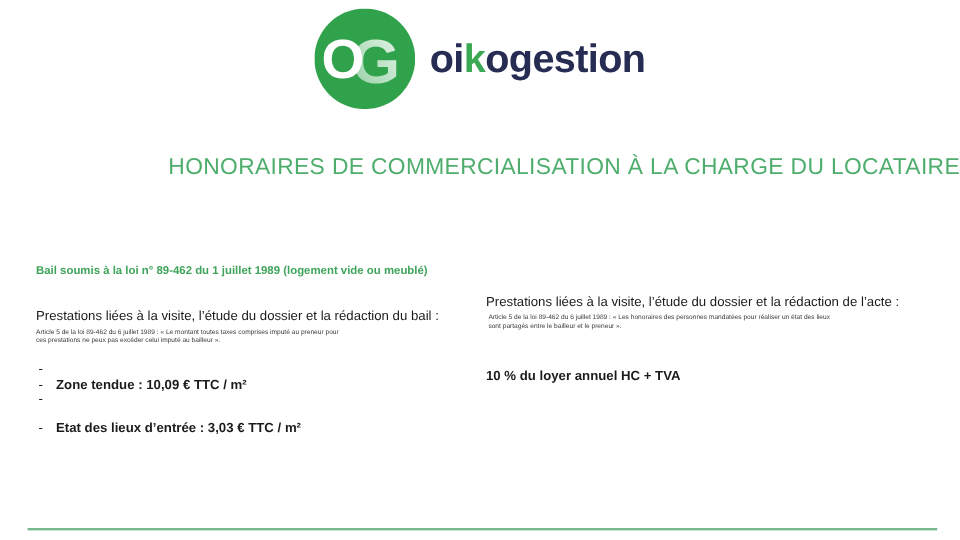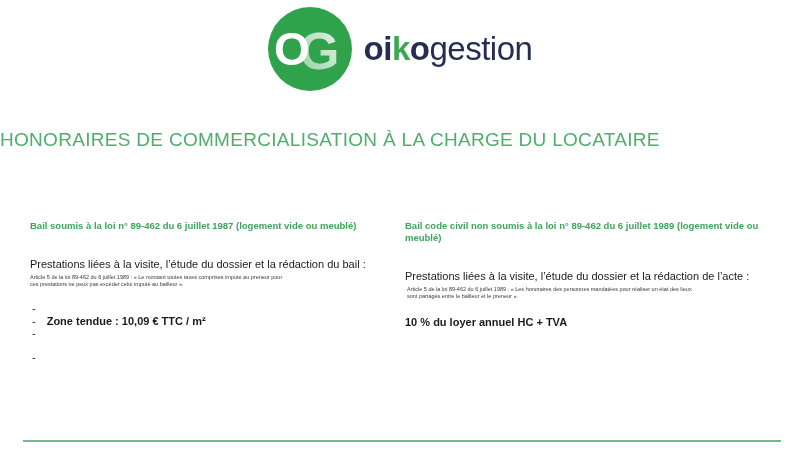--- a/index.html
+++ b/index.html
@@ -14,26 +14,26 @@
     position:absolute; top:7px; left:0; width:100%;
     display:flex; justify-content:center; align-items:center; gap:12px;
   }
   .logo-mark { width:84px; height:84px; flex:0 0 auto; }
   .wordmark {
     font-size:33px; letter-spacing:-0.5px; color:#272C52; white-space:nowrap;
     line-height:84px;
   }
   .wordmark .wm-bold  { font-weight:700;margin-top:15px; }
   .wordmark .wm-green { font-weight:700; color:#3BA953; }
-  .wordmark .wm-light { font-weight:400; }
+  .wordmark .wm-light { font-weight:700; }
 
   
   .title {
     position:absolute; top:129px; left:0; width:100%;
-    text-align:left; font-size:19px; letter-spacing:0.3px;
+    text-align:right; font-size:19px; letter-spacing:0.3px;
     color:#4FAE6D; font-weight:400;
   }
 
   
   .col { position:absolute; top:220px; }
   .col-left  { left:30px;  width:345px; }
   .col-right { left:405px; width:385px; }
 
   .col-heading {
     color:#3FA45B; font-weight:700; font-size:9.5px; line-height:12px;
@@ -52,21 +52,21 @@
     display:flex; gap:11px; font-size:11px; font-weight:700; color:#1B1B1B;
     line-height:12.5px;
   }
   .fee-extra {
     display:flex; gap:11px; margin-top:11px;
     font-size:11px; font-weight:700; color:#1B1B1B; line-height:12.5px;
   }
   .dash { flex:0 0 auto; padding-left:2px; font-weight:400; }
 
   .fee-simple {
-    margin-top:16px; font-size:11px; font-weight:700; color:#1B1B1B;
+    margin-top:32px; font-size:11px; font-weight:700; color:#1B1B1B;
   }
 
   
   .bottom-line {
     position:absolute; left:23px; top:440px; width:758px; height:2px;
     background:#74BA8C;
   }
 </style>
 </head>
 <body>
@@ -86,42 +86,42 @@
       <text x="6" y="58" font-family="Liberation Sans, sans-serif" font-size="46" font-weight="700" fill="#FFFFFF">O</text>
     </svg>
     <div class="wordmark">
       <span class="wm-bold">oi</span><span class="wm-green">k</span><span class="wm-bold">o</span><span class="wm-light">gestion</span>
     </div>
   </div>
 
   <h1 class="title">HONORAIRES DE COMMERCIALISATION À LA CHARGE DU LOCATAIRE</h1>
 
   <section class="col col-left">
-    <h2 class="col-heading">Bail soumis à la loi n° 89-462 du 6 juillet 1987 (logement vide ou meublé)</h2>
+    <h2 class="col-heading">Bail soumis à la loi n° 89-462 du 1 juillet 1989 (logement vide ou meublé)</h2>
     <h3 class="subheading">Prestations liées à la visite, l’étude du dossier et la rédaction du bail :</h3>
     <p class="legal">Article 5 de la loi 89-462 du 6 juillet 1989 : « Le montant toutes taxes comprises imputé au preneur pour ces prestations ne peux pas excéder celui imputé au bailleur ».</p>
     <ul class="fee-list">
       <li>
         <span class="dash">-</span>
       </li>
       <li>
         <span class="dash">-</span>
         <span>Zone tendue : 10,09 € TTC / m²</span>
       </li>
       <li>
         <span class="dash">-</span>
       </li>
     </ul>
     <div class="fee-extra">
       <span class="dash">-</span>
+      <span>Etat des lieux d’entrée : 3,03 € TTC / m²</span>
     </div>
   </section>
 
   <section class="col col-right">
-    <h2 class="col-heading">Bail code civil non soumis à la loi n° 89-462 du 6 juillet 1989 (logement vide ou meublé)</h2>
     <h3 class="subheading">Prestations liées à la visite, l’étude du dossier et la rédaction de l’acte :</h3>
     <p class="legal">Article 5 de la loi 89-462 du 6 juillet 1989 : « Les honoraires des personnes mandatées pour réaliser un état des lieux sont partagés entre le bailleur et le preneur ».</p>
     <p class="fee-simple">10 % du loyer annuel HC + TVA</p>
   </section>
 
   <div class="bottom-line"></div>
 
 </div>
 
 </body></html>

